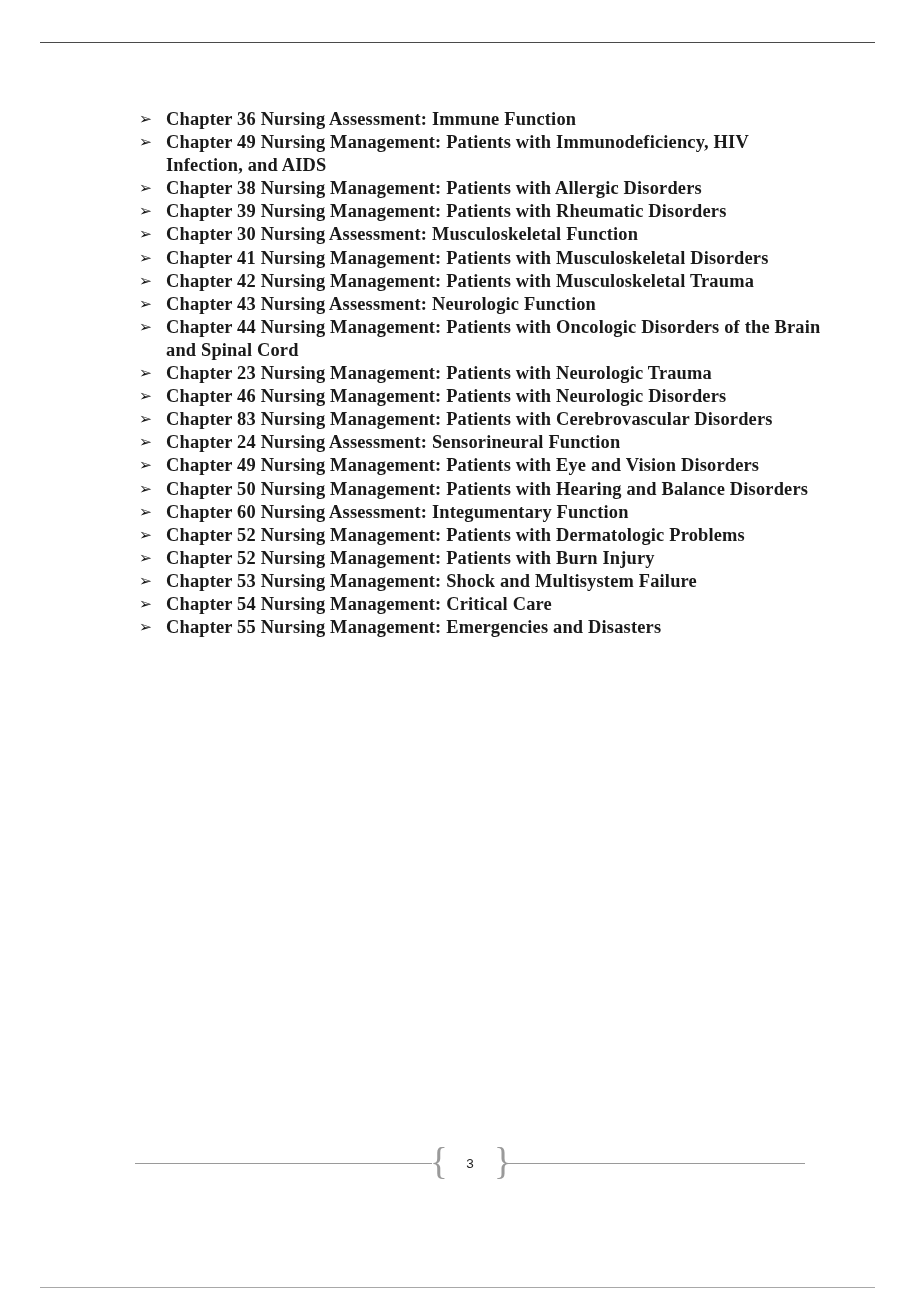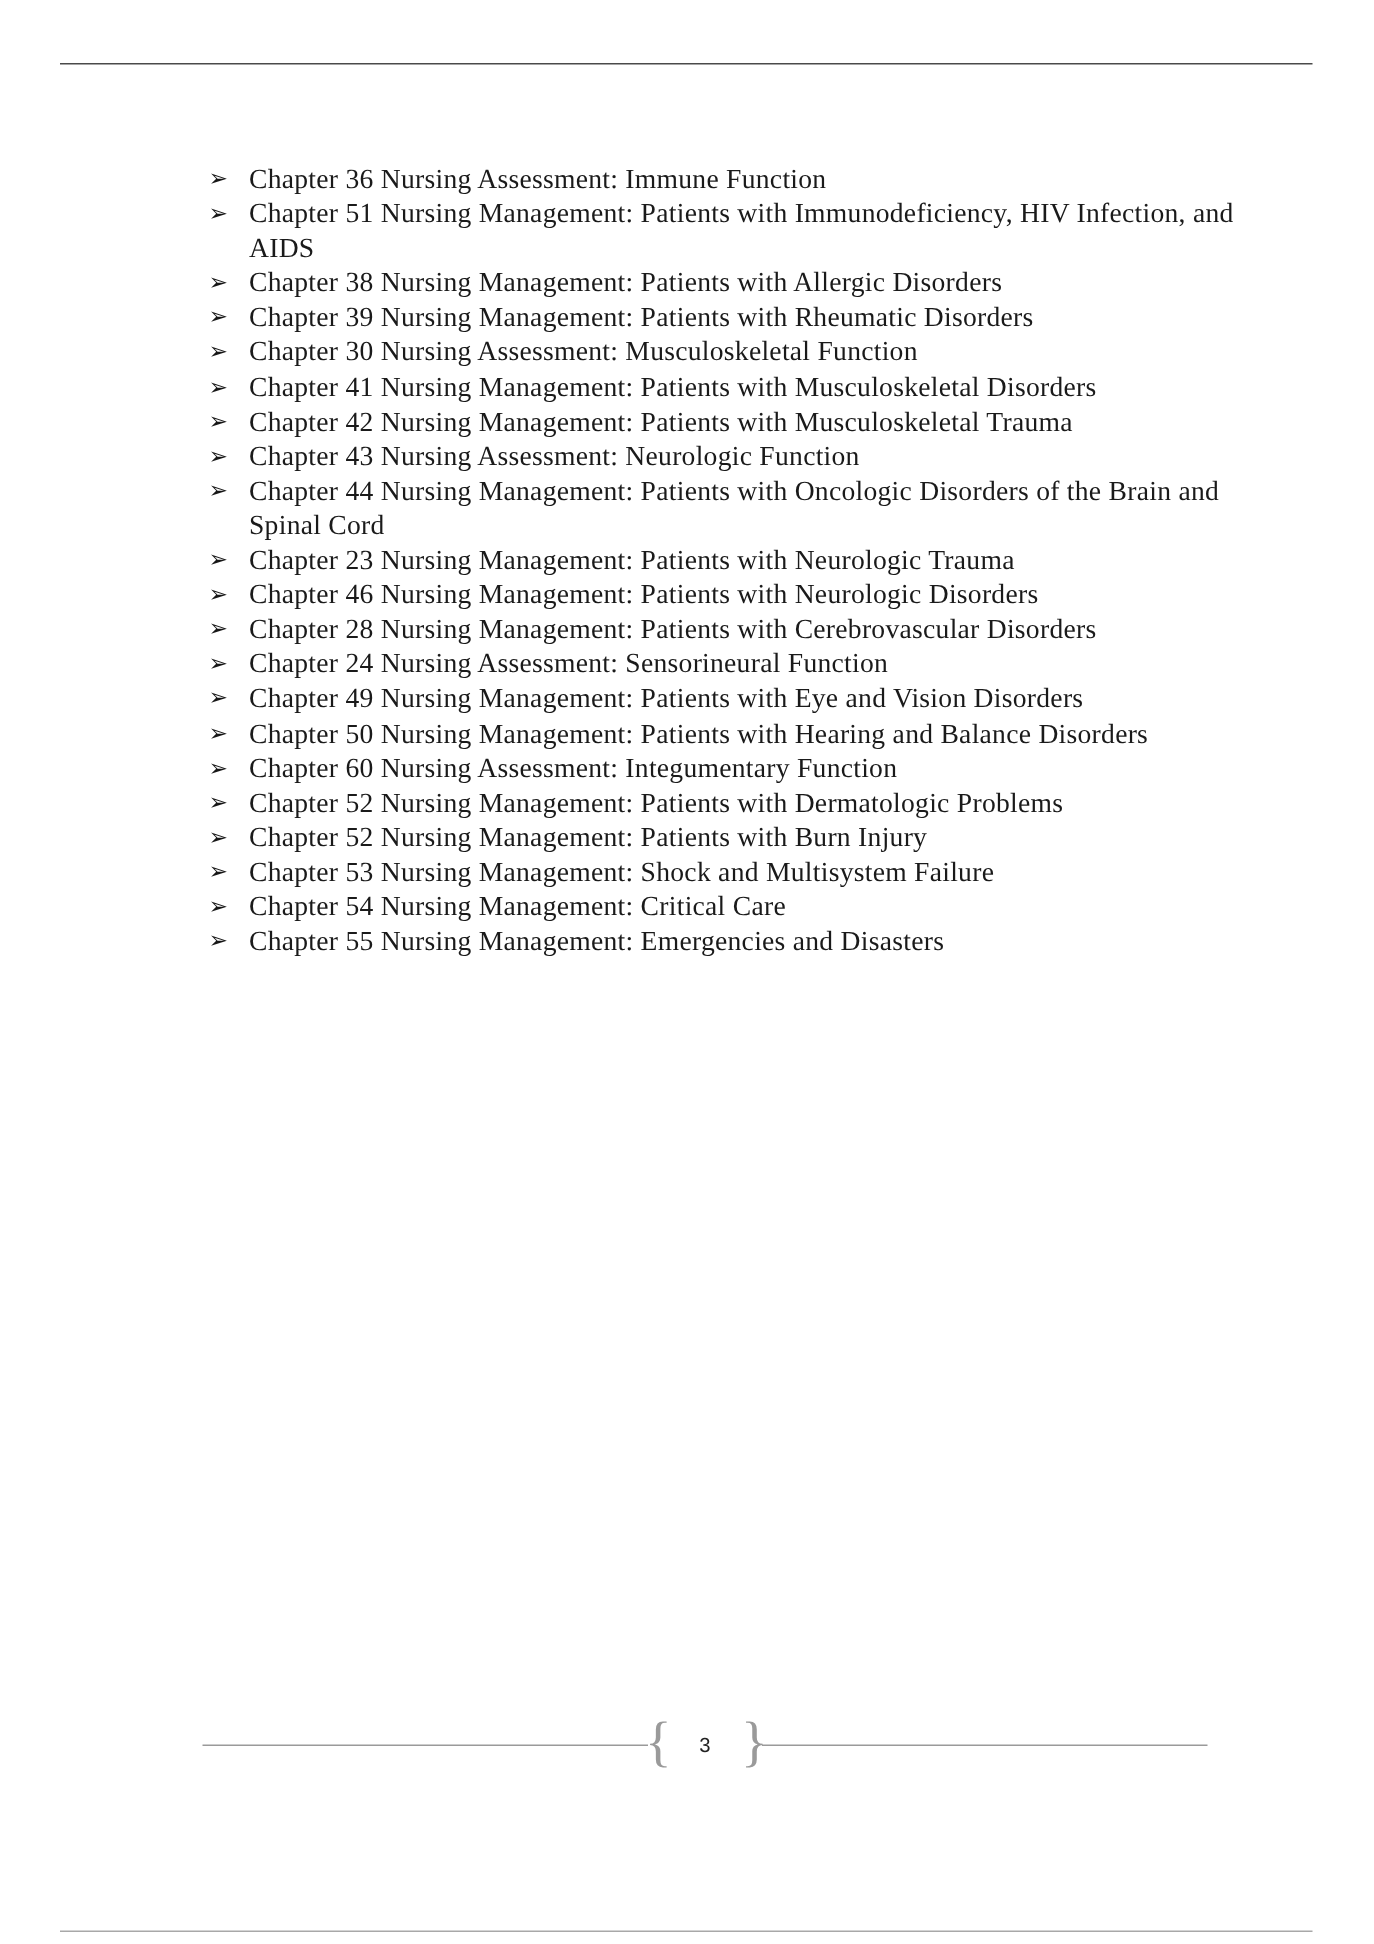--- a/index.html
+++ b/index.html
@@ -67,20 +67,21 @@
     left: 1px;
     top: 0;
     font-size: 15.5px;
     line-height: 23.1px;
     color: #161616;
     font-family: "DejaVu Sans", sans-serif;
   }
 
   .toc-text {
     display: block;
+    font-weight: bold;
   }
 
   
   .footer {
     position: absolute;
     left: 0;
     top: 1150px;
     width: 916px;
     height: 40px;
   }
@@ -135,21 +136,21 @@
   <div class="header-rule"></div>
 
   <div class="content">
     <ul class="toc-list">
         <li class="toc-item">
           <span class="toc-bullet">➢</span>
           <span class="toc-text">Chapter 36 Nursing Assessment: Immune Function</span>
         </li>
         <li class="toc-item">
           <span class="toc-bullet">➢</span>
-          <span class="toc-text">Chapter 51 Nursing Management: Patients with Immunodeficiency, HIV Infection, and AIDS</span>
+          <span class="toc-text">Chapter 49 Nursing Management: Patients with Immunodeficiency, HIV Infection, and AIDS</span>
         </li>
         <li class="toc-item">
           <span class="toc-bullet">➢</span>
           <span class="toc-text">Chapter 38 Nursing Management: Patients with Allergic Disorders</span>
         </li>
         <li class="toc-item">
           <span class="toc-bullet">➢</span>
           <span class="toc-text">Chapter 39 Nursing Management: Patients with Rheumatic Disorders</span>
         </li>
         <li class="toc-item">
@@ -175,21 +176,21 @@
         <li class="toc-item">
           <span class="toc-bullet">➢</span>
           <span class="toc-text">Chapter 23 Nursing Management: Patients with Neurologic Trauma</span>
         </li>
         <li class="toc-item">
           <span class="toc-bullet">➢</span>
           <span class="toc-text">Chapter 46 Nursing Management: Patients with Neurologic Disorders</span>
         </li>
         <li class="toc-item">
           <span class="toc-bullet">➢</span>
-          <span class="toc-text">Chapter 28 Nursing Management: Patients with Cerebrovascular Disorders</span>
+          <span class="toc-text">Chapter 83 Nursing Management: Patients with Cerebrovascular Disorders</span>
         </li>
         <li class="toc-item">
           <span class="toc-bullet">➢</span>
           <span class="toc-text">Chapter 24 Nursing Assessment: Sensorineural Function</span>
         </li>
         <li class="toc-item">
           <span class="toc-bullet">➢</span>
           <span class="toc-text">Chapter 49 Nursing Management: Patients with Eye and Vision Disorders</span>
         </li>
         <li class="toc-item">

